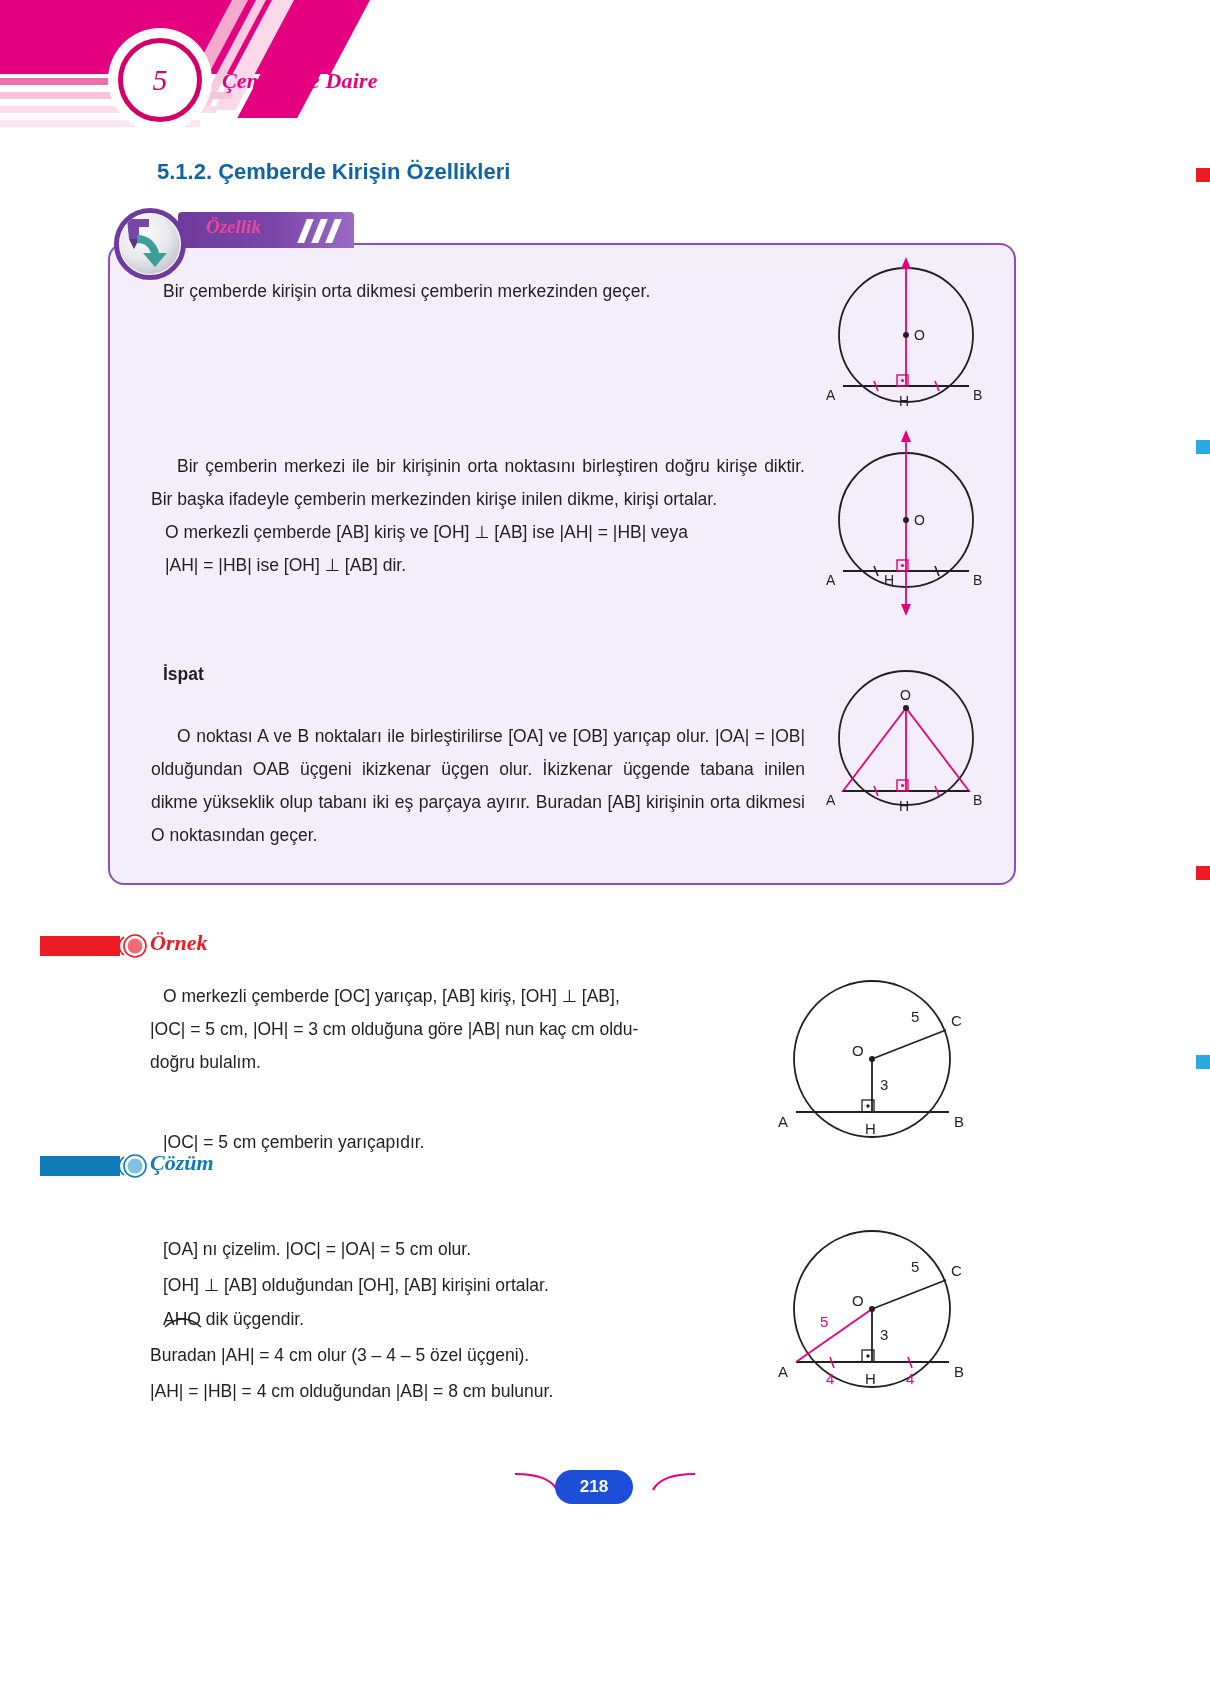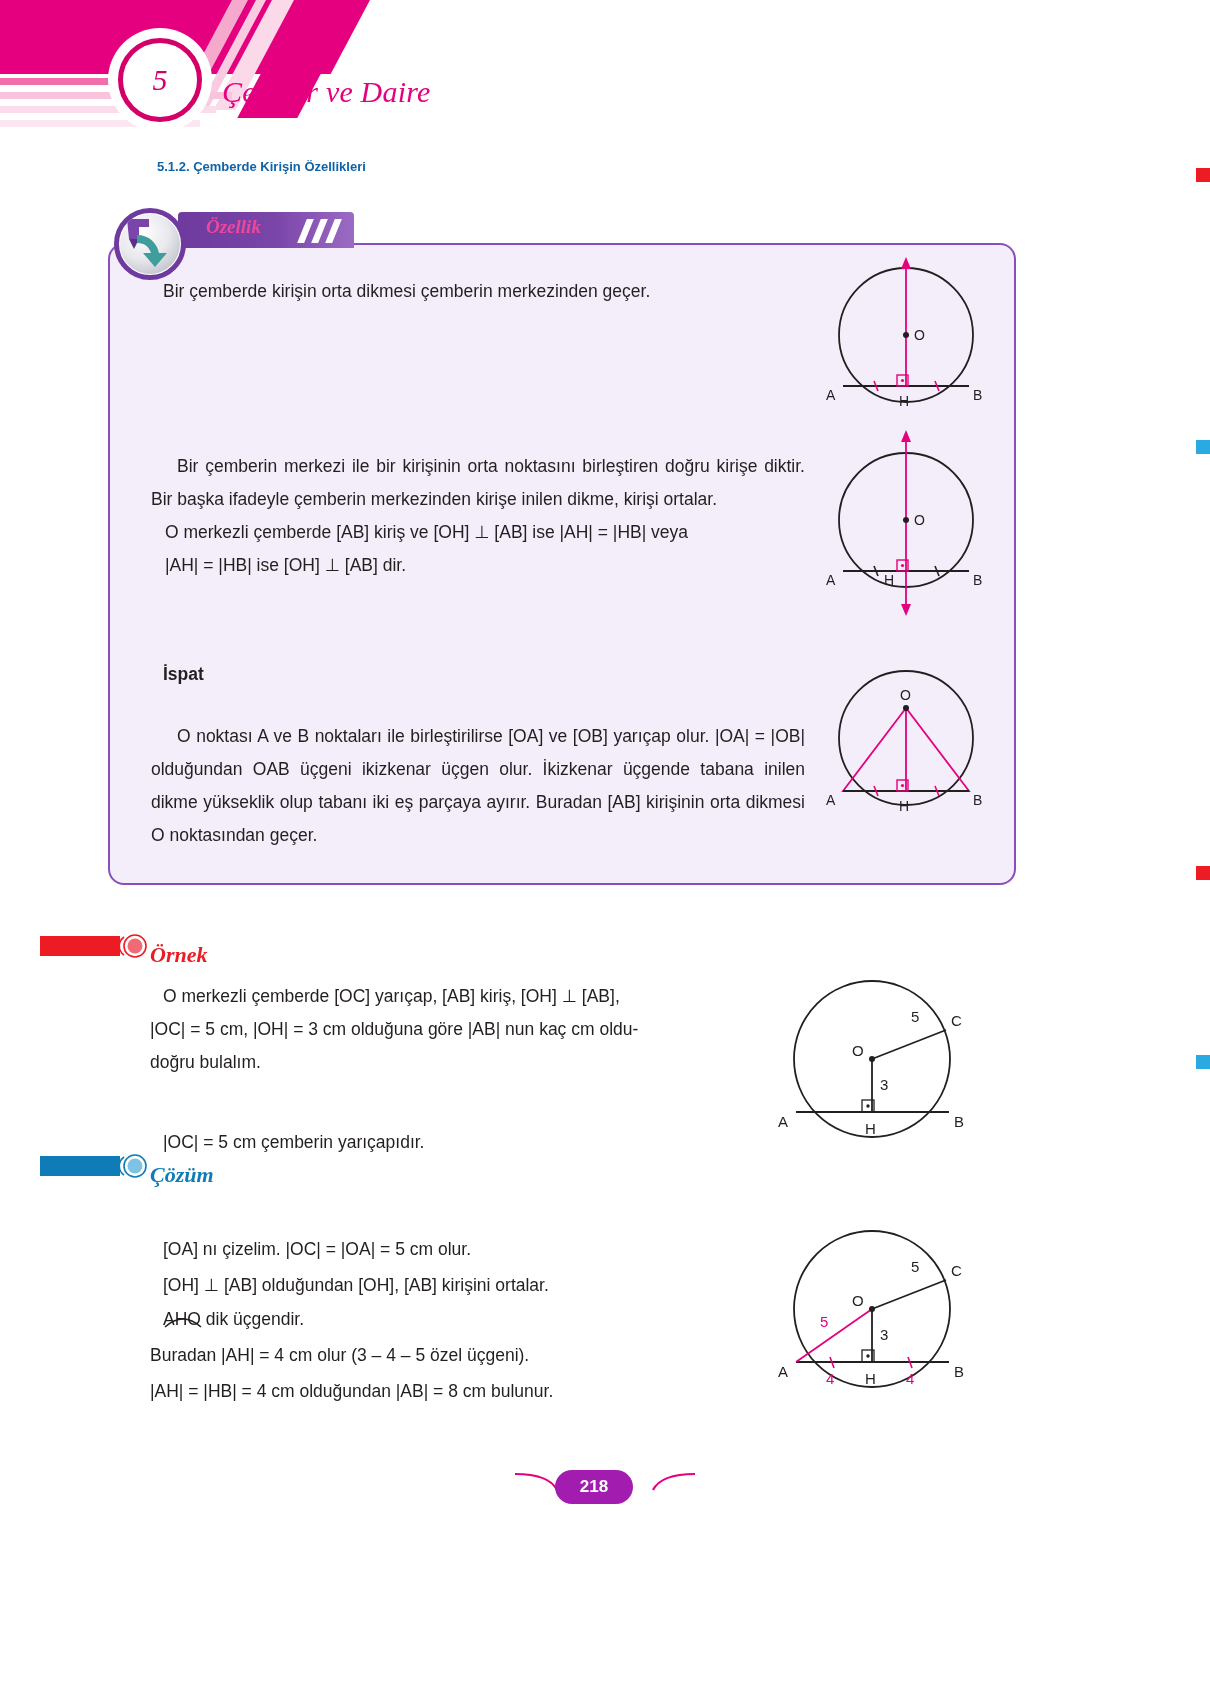--- a/index.html
+++ b/index.html
@@ -58,35 +58,35 @@
     line-height: 84px;
     text-align: center;
     font-family: "Liberation Serif", serif;
     font-style: italic;
     font-size: 30px;
     color: #d4006a;
     z-index: 7;
   }
   #chapter-title {
     position: absolute;
-    left: 222px; top: 75px;
+    left: 222px; top: 68px;
     font-family: "Liberation Serif", serif;
     font-style: italic;
-    font-weight: normal;
-    font-size: 30px;
+    font-weight: bold;
+    font-size: 22px;
     color: #e4007f;
     letter-spacing: .2px;
     z-index: 7;
   }
 
   
   #section-heading {
     position: absolute;
     left: 157px; top: 159px;
-    font-size: 13px;
+    font-size: 22px;
     font-weight: bold;
     color: #0f63a8;
   }
 
   
   #ozellik-box {
     position: absolute;
     left: 108px; top: 243px;
     width: 908px; height: 642px;
     border: 2.2px solid #8a4fbd;
@@ -153,37 +153,36 @@
     position: absolute; left: 78px; top: 1px;
     width: 30px; height: 30px;
   }
   .label-text {
     position: absolute; left: 110px; top: 0px;
     font-family: "Liberation Serif", serif;
     font-style: italic;
     font-weight: bold;
     font-size: 22px;
     white-space: nowrap;
-    margin-top: 12px;
   }
 
   
   #page-number-wrap {
     position: absolute;
     left: 505px; top: 1470px;
     width: 200px; height: 46px;
   }
   #page-number {
     position: absolute;
     left: 50px; top: 0;
     width: 78px; height: 34px;
     line-height: 34px;
     text-align: center;
     border-radius: 17px;
-    background: #a21caf;
+    background: #1d4ed8;
     color: #fff;
     font-size: 17px;
     font-weight: bold;
   }
 
   
   .edge-mark {
     position: absolute;
     right: 0;
     width: 14px; height: 14px;

